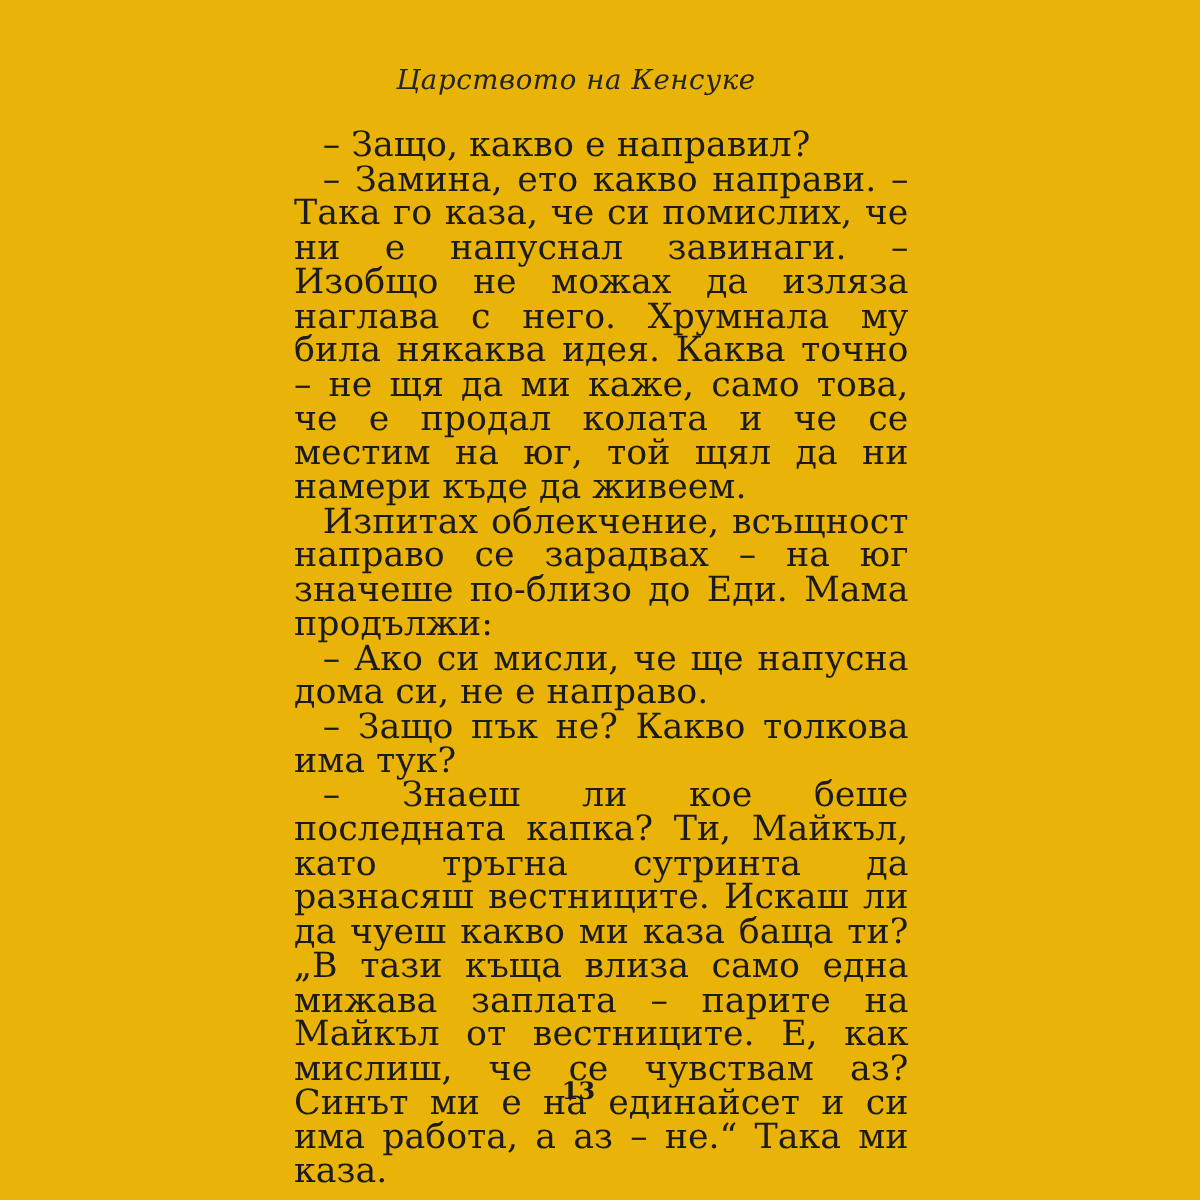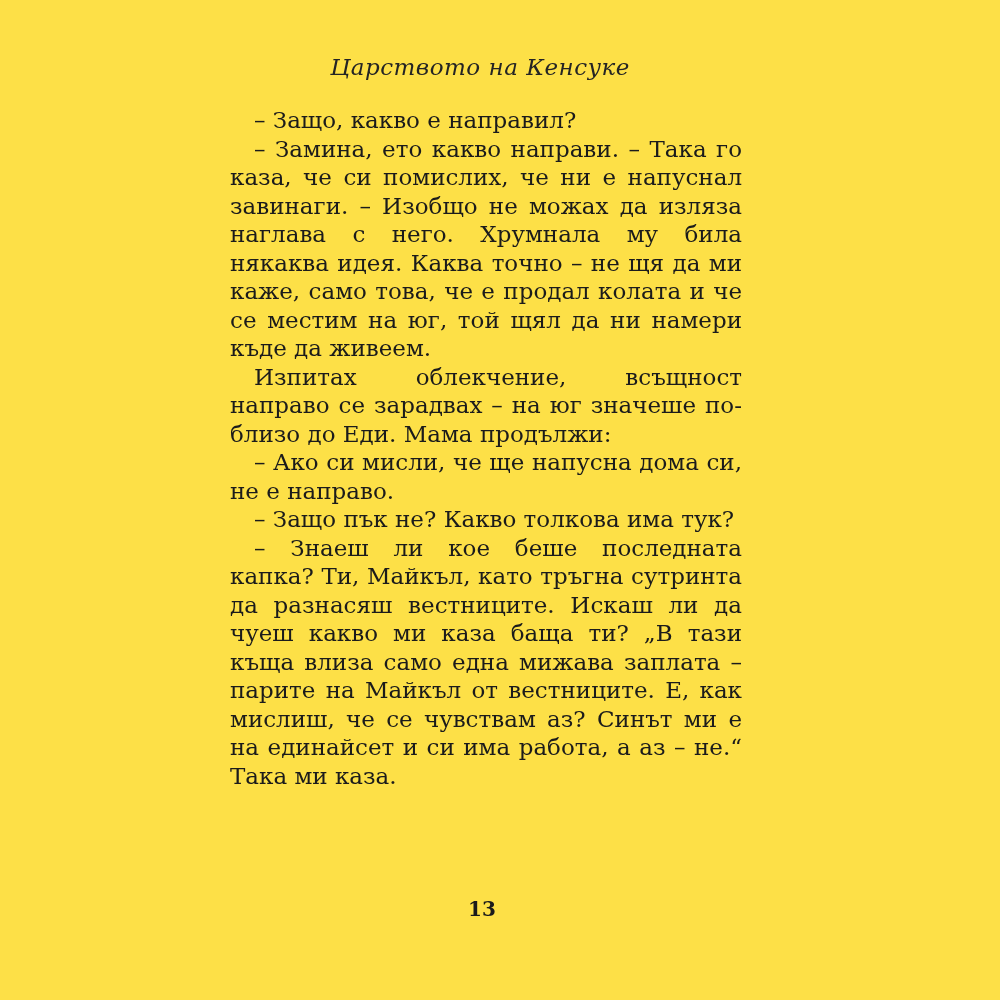--- a/index.html
+++ b/index.html
@@ -4,43 +4,43 @@
 <style>
   html, body {
     margin: 0;
     padding: 0;
     background: #ffffff;
   }
   .book-page {
     position: relative;
     width: 1000px;
     height: 1000px;
-    background: #fde047;
+    background: #eab308;
     font-family: "DejaVu Serif", "Liberation Serif", serif;
     color: #1b1b1b;
     overflow: hidden;
   }
   .running-head {
     position: absolute;
     top: 54px;
     left: 225px;
     width: 510px;
     text-align: center;
     font-style: italic;
     font-size: 23px;
     letter-spacing: 0.5px;
     color: #242424;
     white-space: nowrap;
   }
   .text-block {
     position: absolute;
     top: 106px;
-    left: 230px;
+    left: 245px;
     width: 512px;
-    font-size: 23px;
+    font-size: 29px;
     line-height: 28.5px;
     text-align: justify;
   }
   .text-block p {
     margin: 0;
     padding: 0;
     text-indent: 24px;
   }
   .page-number {
     position: absolute;

